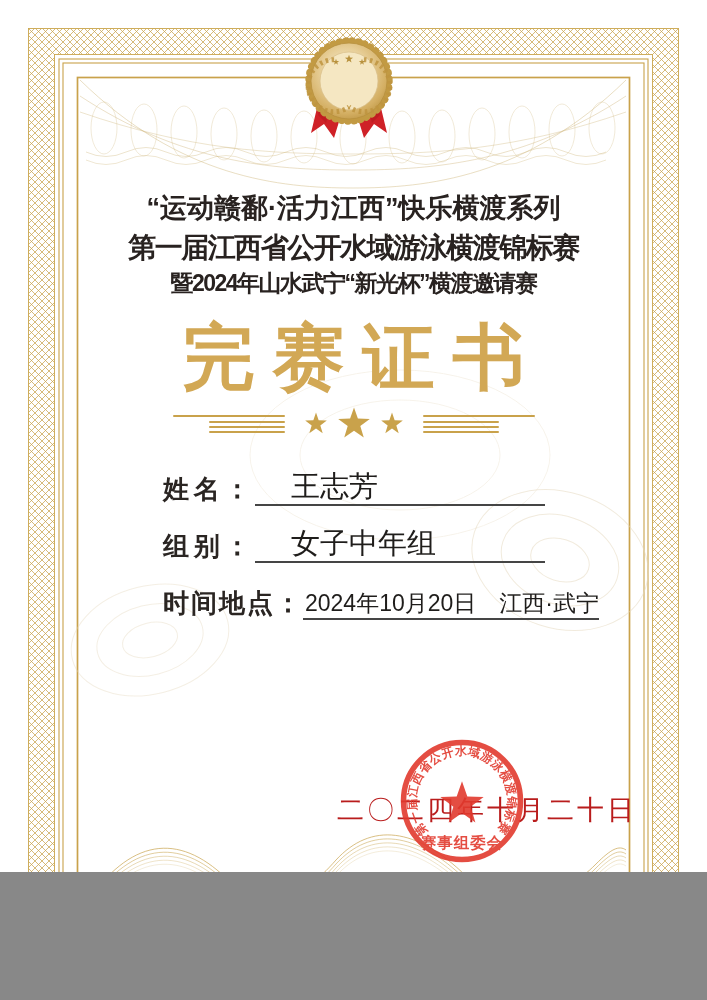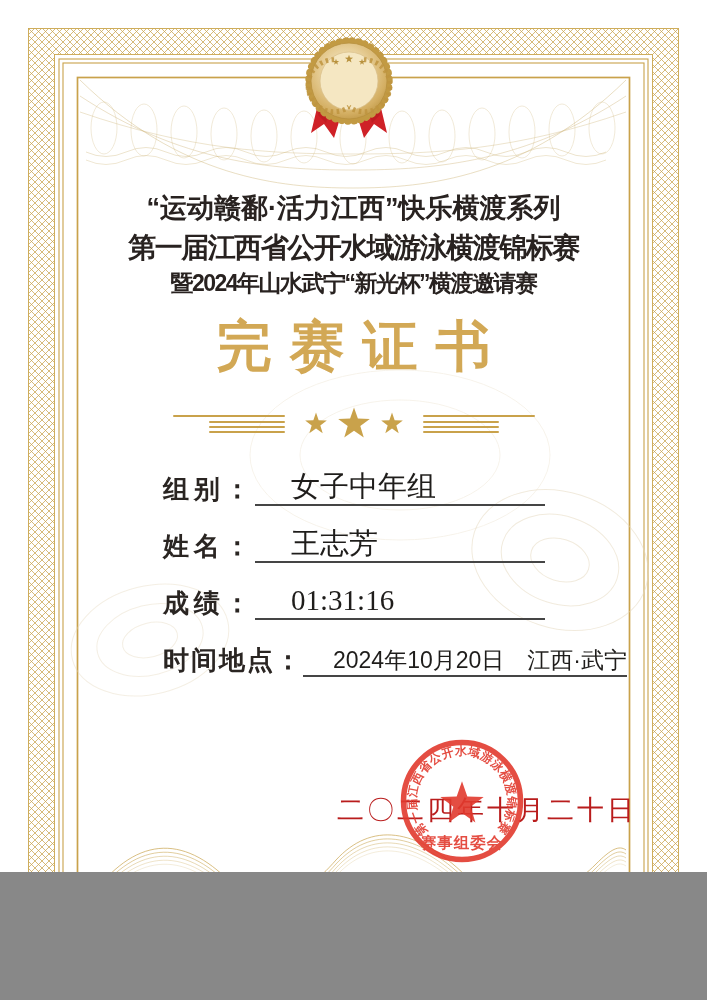--- a/index.html
+++ b/index.html
@@ -11,21 +11,21 @@
   svg{display:block;}
   .bg-svg{position:absolute;left:0;top:0;z-index:0;}
   .medal{position:absolute;left:274px;top:35px;z-index:2;}
   .titles{position:absolute;left:0;width:707px;text-align:center;z-index:3;color:#282220;}
   .series-title{top:190px;font-size:27px;font-weight:700;letter-spacing:0px;position:absolute;width:100%;}
   .event-title{top:229px;font-size:28px;font-weight:800;letter-spacing:-1.5px;position:absolute;width:100%;}
   .event-subtitle{top:268px;font-size:23px;font-weight:800;letter-spacing:-1.5px;position:absolute;width:100%;}
   .main-title{
     position:absolute;top:310px;width:100%;text-align:center;
     font-family:"Liberation Serif", serif;font-weight:bold;
-    font-size:55px;letter-spacing:18px;padding-left:18px;box-sizing:border-box;
+    font-size:72px;letter-spacing:18px;padding-left:18px;box-sizing:border-box;
     color:#D2A855;z-index:3;
   }
   .divider{
     position:absolute;top:406px;left:0;width:707px;z-index:3;
     display:flex;justify-content:center;align-items:center;gap:10px;
   }
   .line-group{display:flex;flex-direction:column;width:112px;}
   .line-group span{display:block;background:#C9A24B;height:2px;border-radius:1px;}
   .line-group.lg-left{align-items:flex-end;}
   .line-group.lg-right{align-items:flex-start;}
@@ -44,21 +44,21 @@
   .ls{letter-spacing:0.18em;}
   .ls-sm{letter-spacing:2px;}
   .field-line{
     flex:1;border-bottom:2px solid #454545;line-height:1;
     padding-bottom:3px;
   }
   .field-value{
     font-family:"Liberation Serif", serif;font-size:29px;color:#1f1d1b;
     padding-left:36px;white-space:pre;
   }
-  .field-value.v-small{font-family:"Liberation Sans", sans-serif;font-size:23px;padding-left:2px;margin-left:28px;}
+  .field-value.v-small{font-family:"Liberation Sans", sans-serif;font-size:23px;padding-left:2px;}
   .date-line{
     position:absolute;top:792px;left:320px;width:334px;text-align:center;z-index:2;
     font-size:27px;letter-spacing:3px;color:#b91c1c;white-space:nowrap;
   }
   .seal{position:absolute;left:392px;top:731px;z-index:4;}
 </style>
 </head>
 <body>
 
 <div class="page">
@@ -184,30 +184,26 @@
     <div class="line-group lg-right">
       <span></span>
         <span></span>
         <span></span>
         <span></span>
     </div>
   </div>
 
   <div class="fields">
     <div class="field-row">
+      <span class="field-label ls">姓名：</span>
+      <span class="field-line"><span class="field-value">王志芳</span></span>
+    </div>
+    <div class="field-row">
       <span class="field-label ls">组别：</span>
       <span class="field-line"><span class="field-value">女子中年组</span></span>
-    </div>
-    <div class="field-row">
-      <span class="field-label ls">姓名：</span>
-      <span class="field-line"><span class="field-value">王志芳</span></span>
-    </div>
-    <div class="field-row">
-      <span class="field-label ls">成绩：</span>
-      <span class="field-line"><span class="field-value">01:31:16</span></span>
     </div>
     <div class="field-row">
       <span class="field-label ls-sm">时间地点：</span>
       <span class="field-line"><span class="field-value v-small">2024年10月20日　江西·武宁</span></span>
     </div>
   </div>
 
   <div class="date-line">二〇二四年十月二十日</div>
 
   <svg class="seal" width="140" height="140" viewBox="0 0 140 140">

